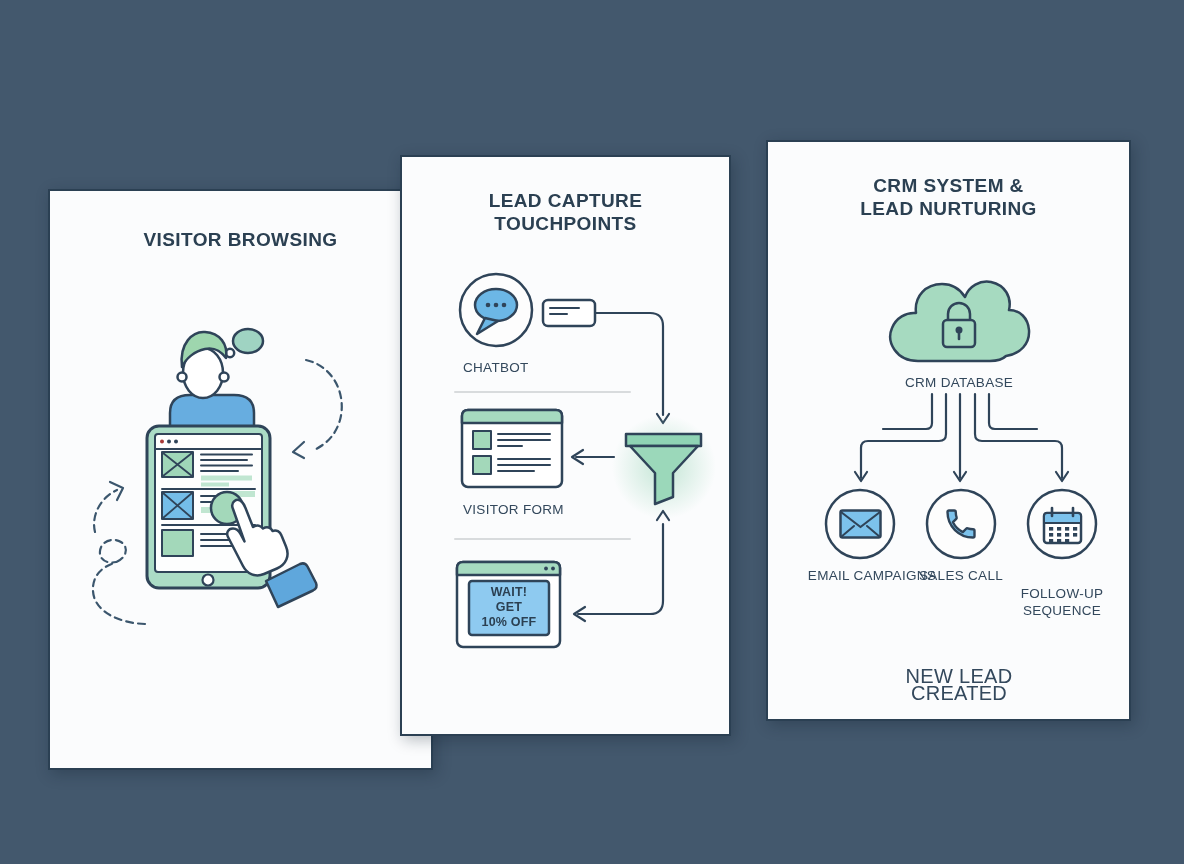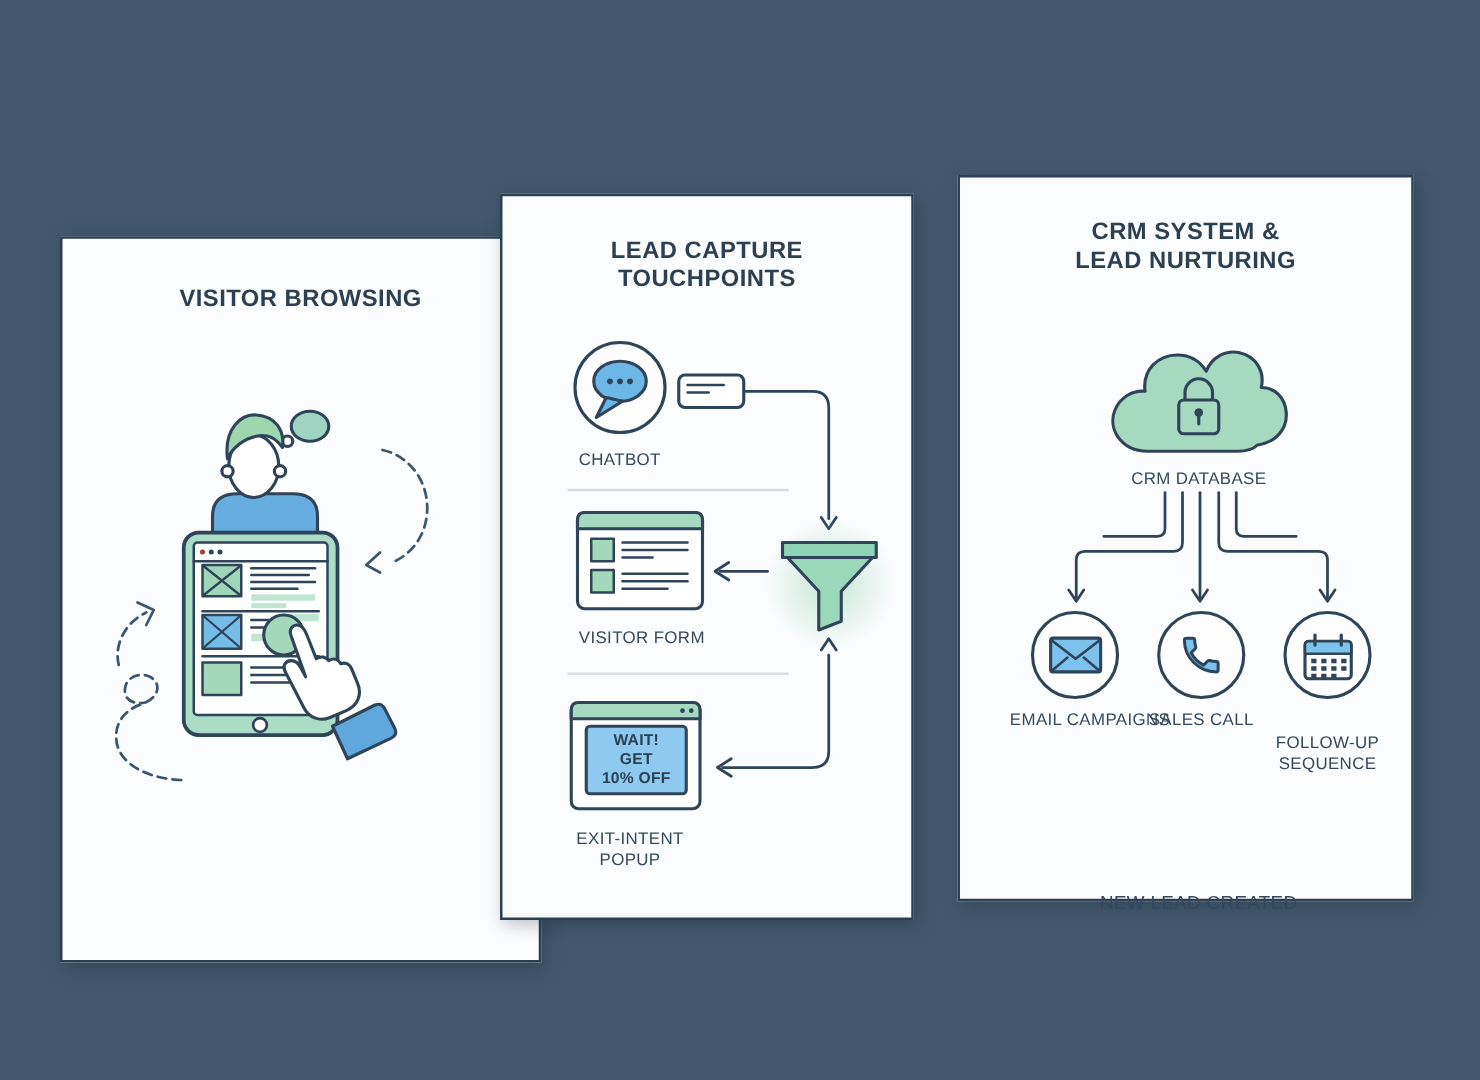--- a/index.html
+++ b/index.html
@@ -35,21 +35,21 @@
     color:#33485c;letter-spacing:.3px;white-space:nowrap;
   }
   .lbl span{display:block;}
   .ctr{text-align:center;white-space:normal;}
   .popup-text{
     position:absolute;left:67px;top:428px;width:80px;
     text-align:center;font-weight:700;font-size:12.5px;line-height:15px;
     color:#2b4052;letter-spacing:.2px;
   }
   .popup-text span{display:block;text-align:center;}
-  .footer-lbl{font-size:15px;margin-top:47px;}
+  .footer-lbl{font-size:20px;}
 </style>
 </head>
 <body>
 
 <section class="panel" id="panel-1">
   <div class="title">
     <span>VISITOR BROWSING</span>
   </div>
 
   <svg width="321" height="577" viewBox="0 0 321 577">
@@ -229,24 +229,20 @@
   <div class="lbl" style="left:61px;top:203px;">
     <span>CHATBOT</span>
   </div>
   <div class="lbl" style="left:61px;top:345px;">
     <span>VISITOR FORM</span>
   </div>
   <div class="popup-text">
     <span>WAIT!</span>
     <span>GET</span>
     <span>10% OFF</span>
-  </div>
-  <div class="lbl ctr" style="left:32px;top:506px;width:140px;">
-    <span>EXIT-INTENT</span>
-    <span>POPUP</span>
   </div>
 </section>
 
 <section class="panel" id="panel-3">
   <div class="title">
     <span>CRM SYSTEM &amp;</span>
     <span>LEAD NURTURING</span>
   </div>
 
   <svg width="361" height="577" viewBox="0 0 361 577">

